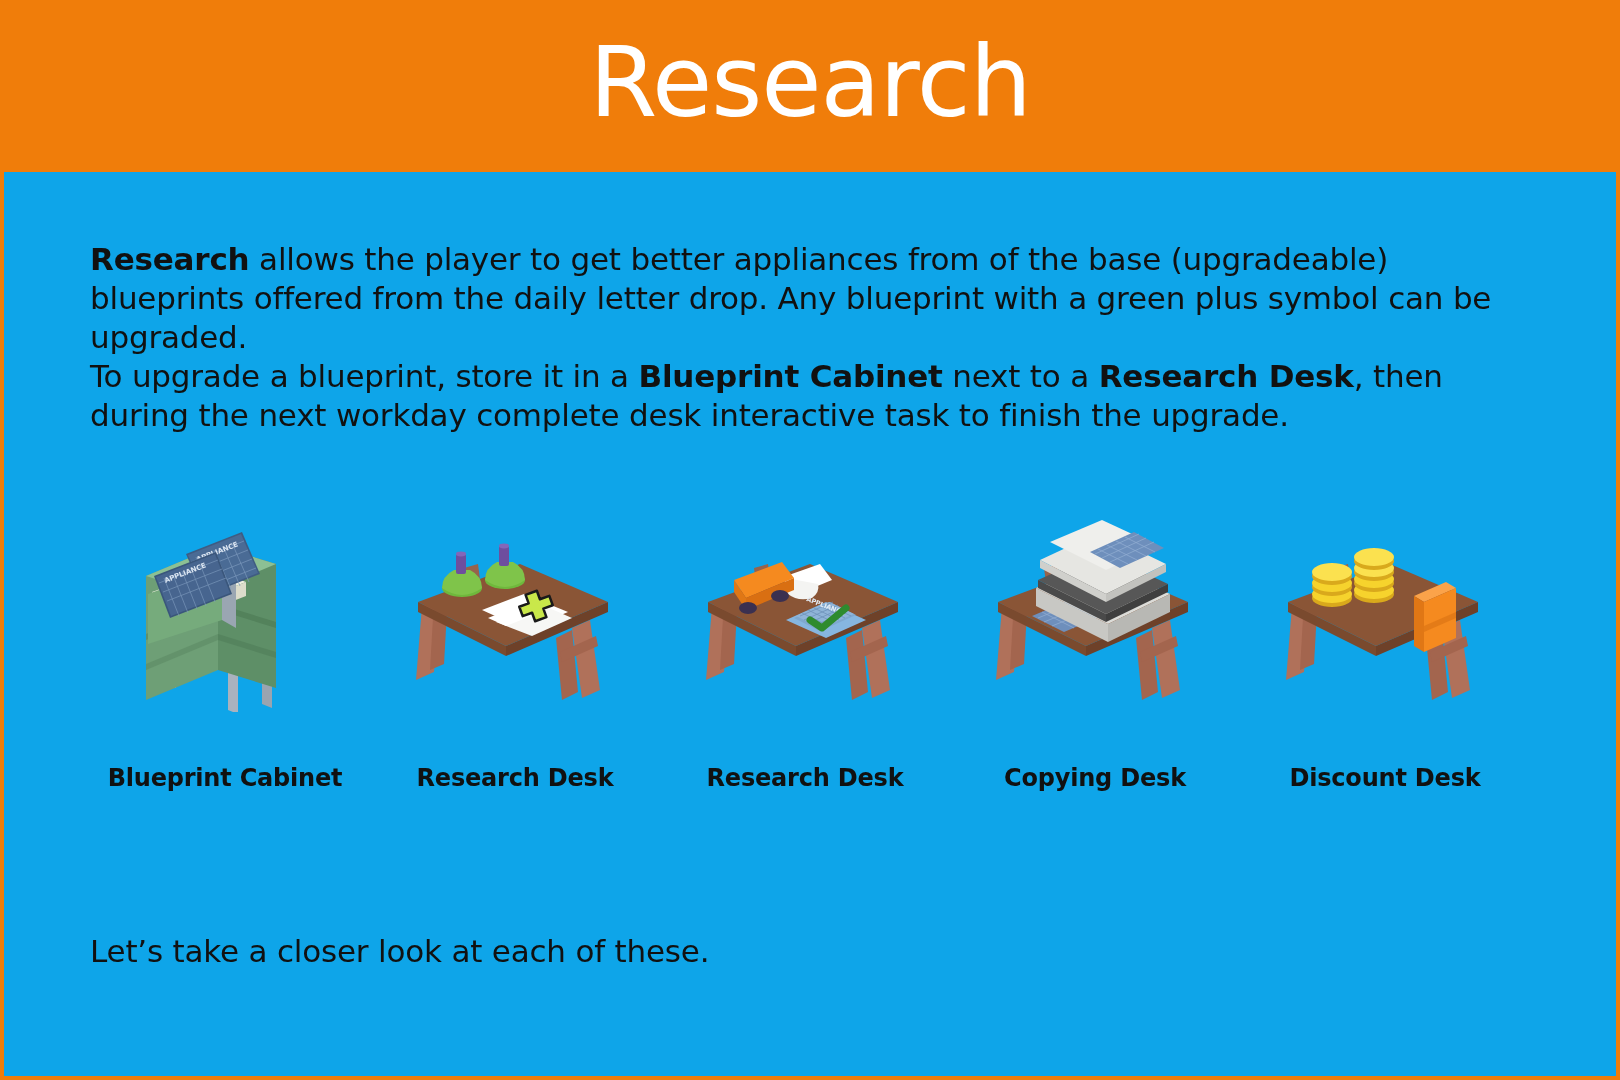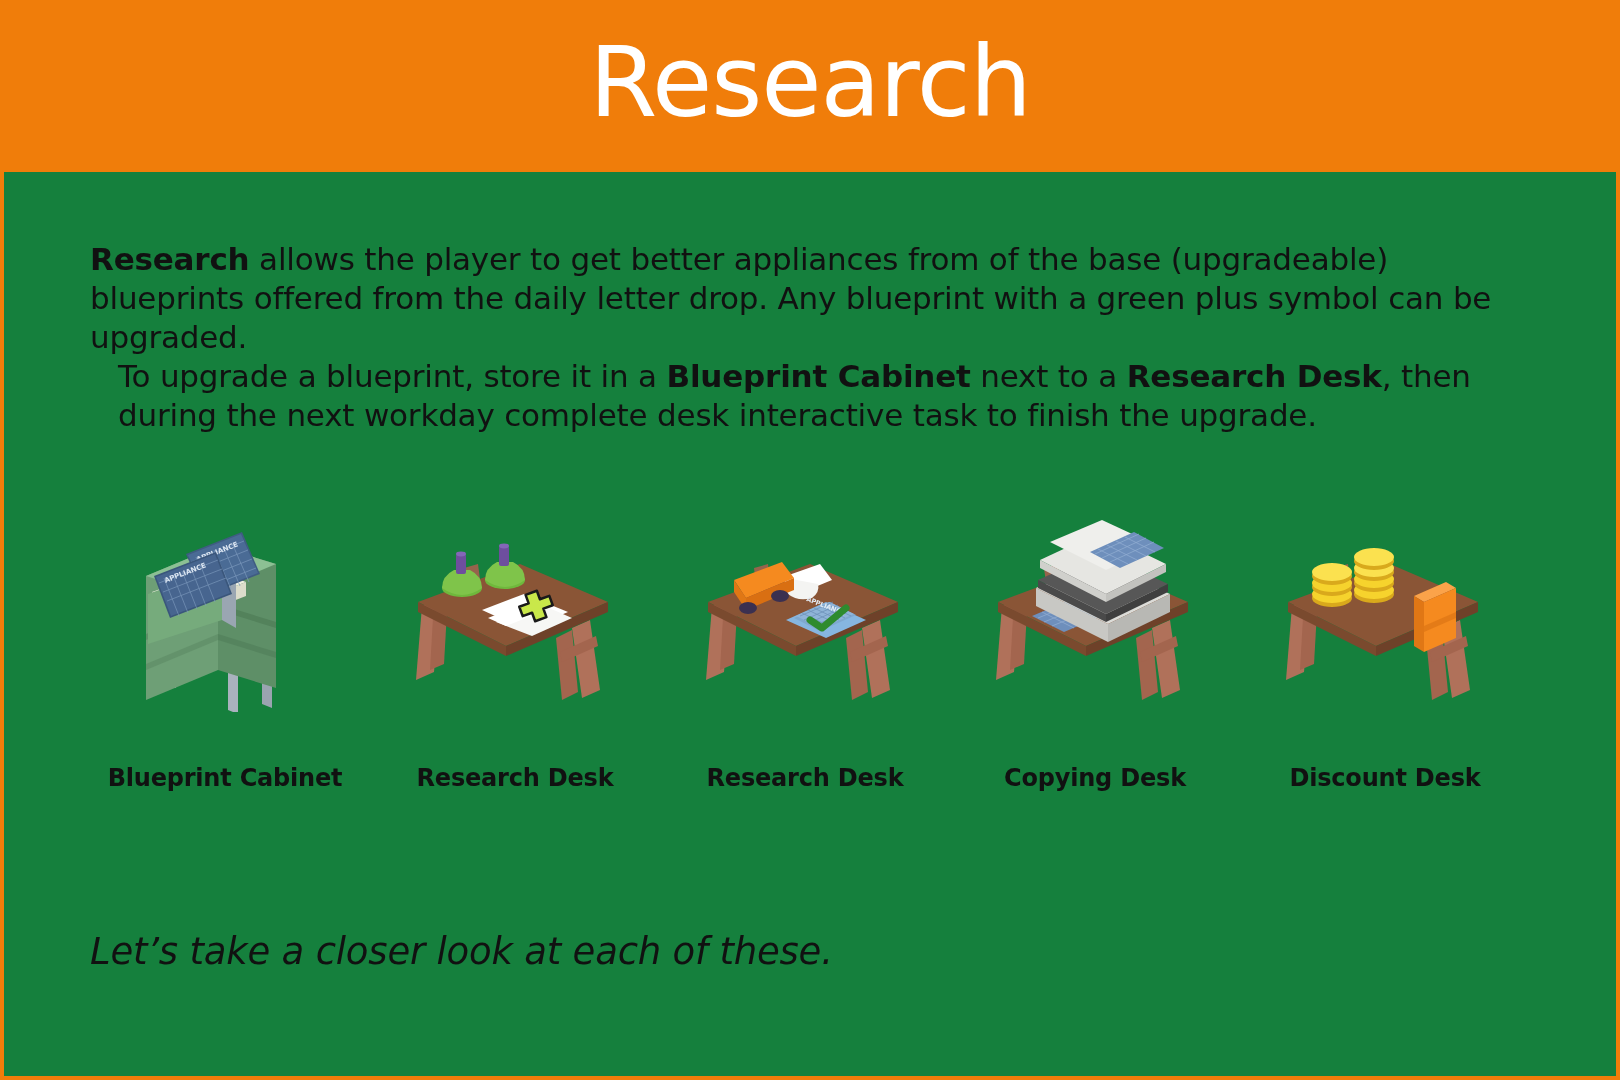--- a/index.html
+++ b/index.html
@@ -44,46 +44,45 @@
   
   .body-panel {
     position: absolute;
     left: 0; top: 172px;
     width: 1620px;
     height: 908px;
     box-sizing: border-box;
     border-left: 4px solid #F07D0A;
     border-right: 4px solid #F07D0A;
     border-bottom: 4px solid #F07D0A;
-    background: #15803d;
+    background: #0ea5e9;
   }
   
   .para {
     position: absolute;
     left: 86px;
     width: 1420px;
     color: #111111;
     font-family: "DejaVu Sans", sans-serif;
     font-size: 31px;
     line-height: 39px;
     letter-spacing: -0.2px;
   }
   .para b { font-weight: 700; }
   #para1 { top: 68px; }
-  #para2 { top: 185px; margin-left: 28px; }
+  #para2 { top: 185px; }
   #closing {
     position: absolute;
     left: 86px;
     top: 760px;
     color: #111111;
     font-family: "DejaVu Sans", sans-serif;
-    font-size: 37px;
+    font-size: 31px;
     line-height: 39px;
     letter-spacing: -0.2px;
-    font-style: italic;
   }
   
   .icon-row {
     position: absolute;
     left: 86px;
     top: 330px;
     width: 1430px;
     display: flex;
     flex-direction: row;
     align-items: flex-end;

